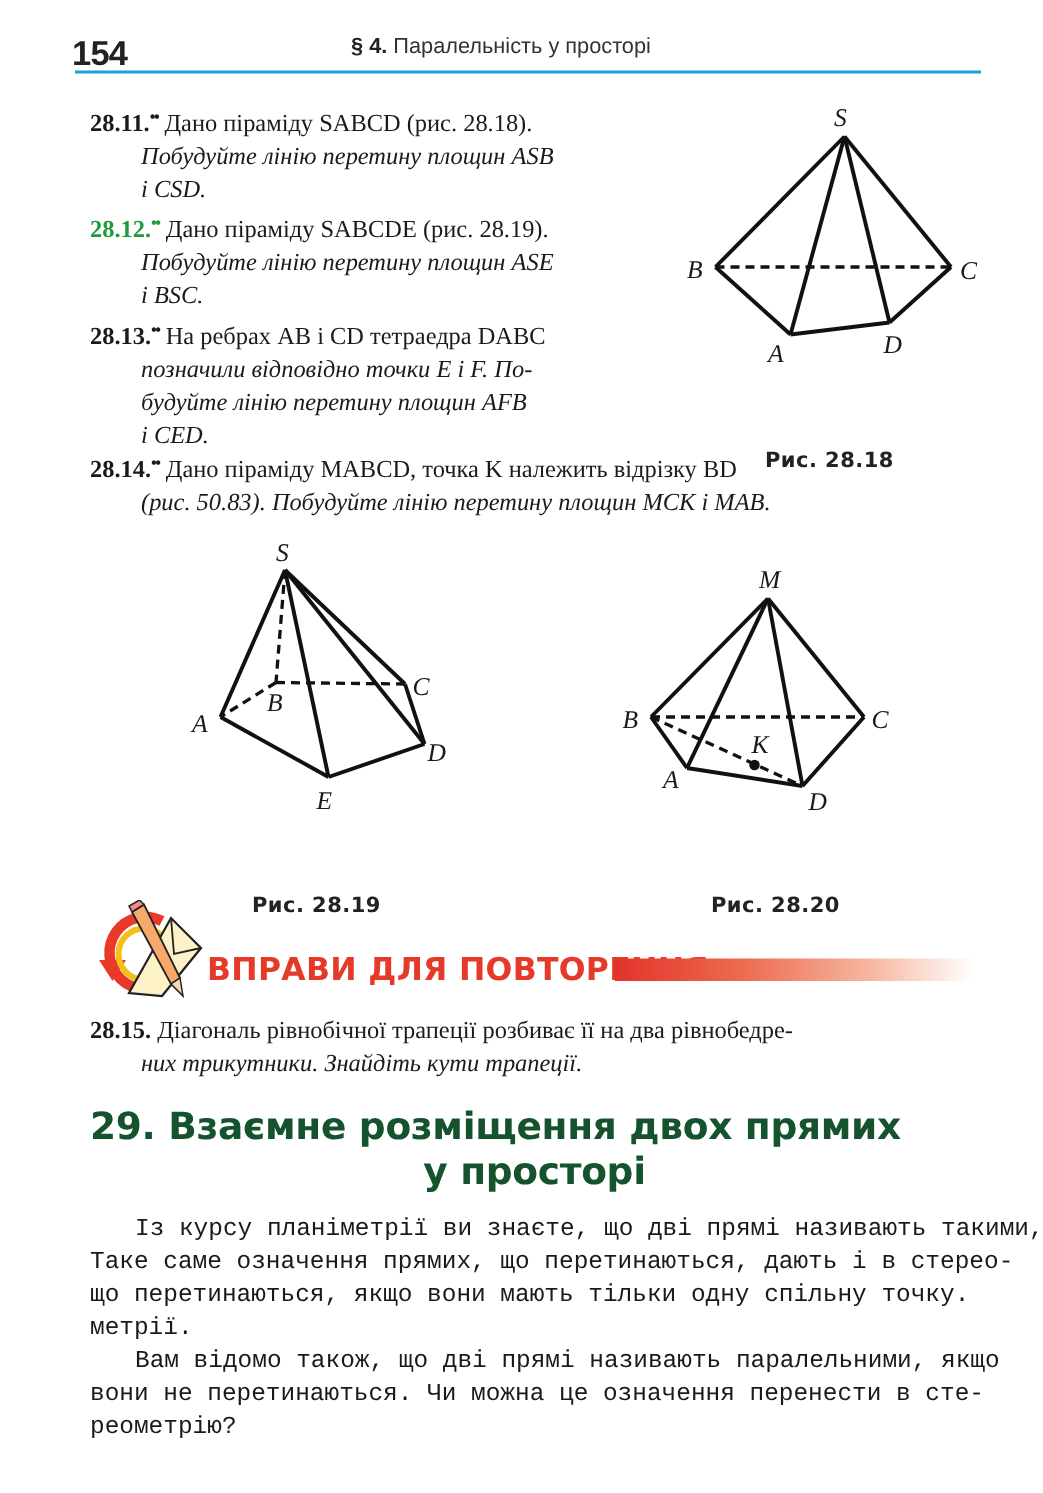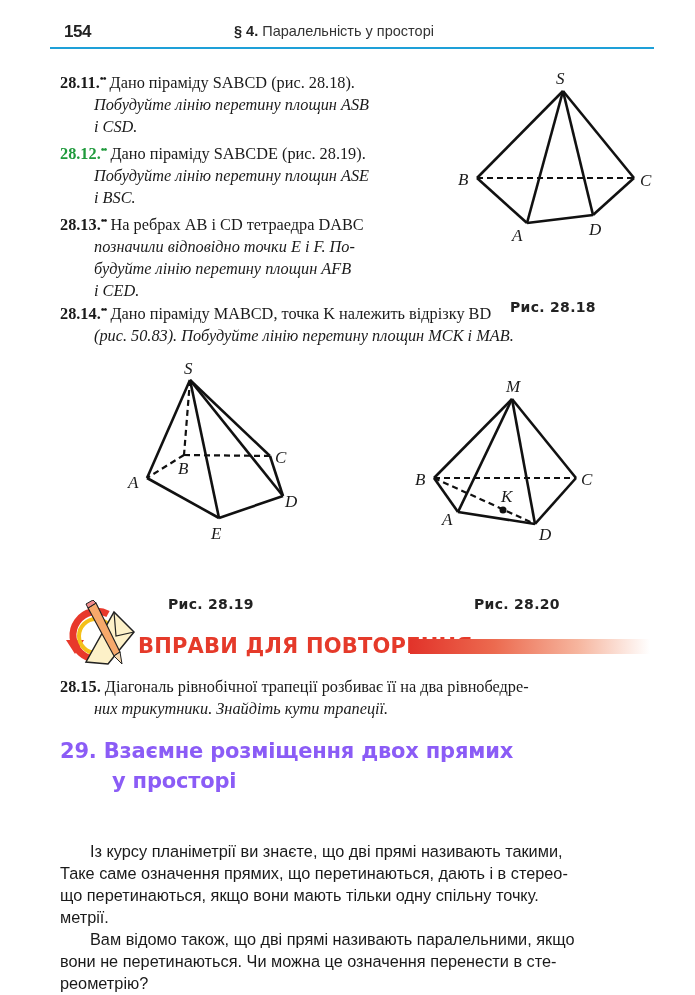--- a/index.html
+++ b/index.html
@@ -1,21 +1,21 @@
 <!DOCTYPE html>
 <html><head>
 <meta charset="utf-8">
 <style>
   html, body { margin: 0; padding: 0; background: #ffffff; }
   body { width: 695px; height: 995px; position: relative; overflow: hidden;
          font-family: "DejaVu Serif", "Liberation Serif", serif; color: #1a1a1a; }
   .abs { position: absolute; }
 
   
-  .page-num { left: 64px; top: 22px; font-family: "Liberation Sans", sans-serif; font-size: 17px; font-weight: bold; color: #222; letter-spacing: -0.5px; }
+  .page-num { left: 48px; top: 22px; font-family: "Liberation Sans", sans-serif; font-size: 23px; font-weight: bold; color: #222; letter-spacing: -0.5px; }
   .running-head { left: 234px; top: 23px; font-family: "Liberation Sans", sans-serif; font-size: 14.5px; color: #333; }
   .running-head b { font-weight: bold; color: #222; }
   .header-rule { left: 50px; top: 47px; width: 604px; height: 2px; background: #1ea0d8; }
 
   
   .ex { font-family: "Liberation Serif", serif; font-size: 16.3px; line-height: 22px; color: #1a1a1a; }
   .ex .num { font-weight: bold; }
   .ex .num.green { color: #1f9a3c; }
   .ex .dots { font-size: 11px; vertical-align: 6px; font-weight: bold; letter-spacing: -1px; }
   .ex .indent { display: block; padding-left: 34px; font-style: italic; }
@@ -25,25 +25,25 @@
 
   
   svg text { font-family: "Liberation Serif", serif; font-style: italic; font-size: 17px; fill: #1a1a1a; }
 
   
   .banner-title { left: 138px; top: 634px; font-family: "DejaVu Sans", sans-serif; font-size: 21px; font-weight: bold; color: #e53a2a; letter-spacing: 0.2px; }
   .banner-bar { left: 410px; top: 639px; width: 240px; height: 15px;
      background: linear-gradient(to right, #e2332a 0%, #ec6a4f 35%, #f6b59e 70%, #ffffff 100%); }
 
   
-  .sec-title { left: 60px; top: 736px; font-family: "DejaVu Sans", sans-serif; font-weight: bold; font-size: 21px; line-height: 30px; color: #8b5cf6; letter-spacing: -0.2px; }
+  .sec-title { left: 60px; top: 736px; font-family: "DejaVu Sans", sans-serif; font-weight: bold; font-size: 25px; line-height: 30px; color: #14532d; letter-spacing: -0.2px; text-align: center; }
   .sec-title .l2 { display: block; padding-left: 52px; }
 
   
-  .body { font-family: Liberation Sans, sans-serif; font-size: 16.3px; line-height: 22px; color: #1a1a1a; margin-top: 32px; }
+  .body { font-family: Liberation Mono, monospace; font-size: 16.3px; line-height: 22px; color: #1a1a1a; }
   .body .first { text-indent: 30px; }
   .body .line { display: block; white-space: nowrap; }
 </style>
 </head>
 <body>
 
 <div class="abs page-num">154</div>
 <div class="abs running-head">
   <b>§ 4.</b>
   <span>Паралельність у просторі</span>

